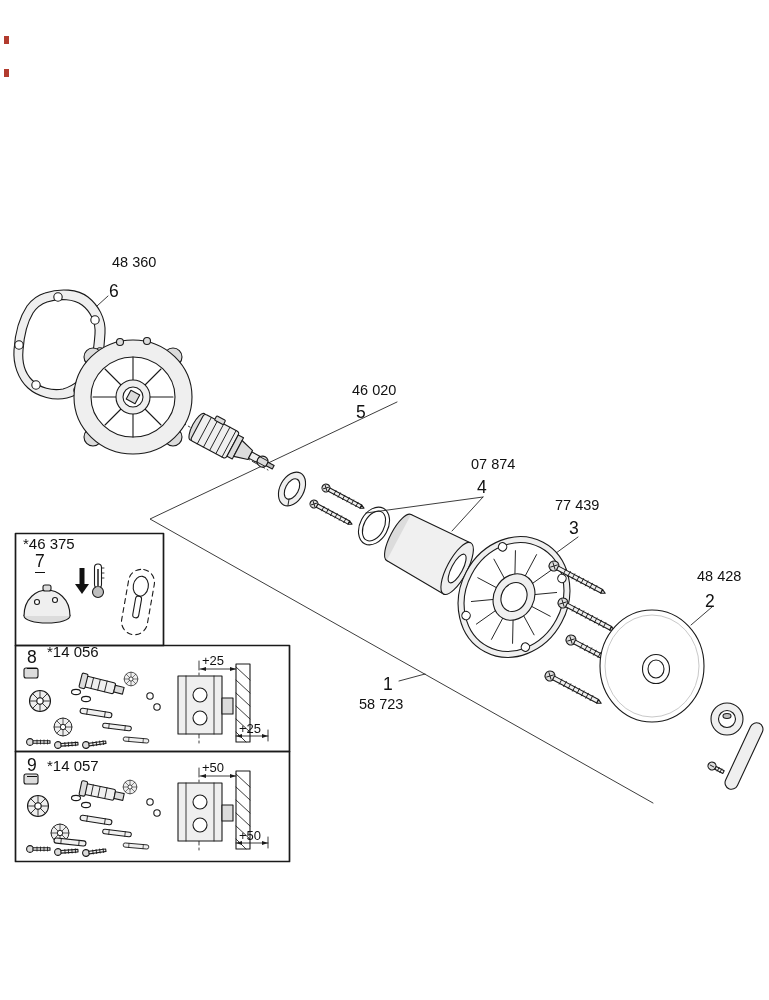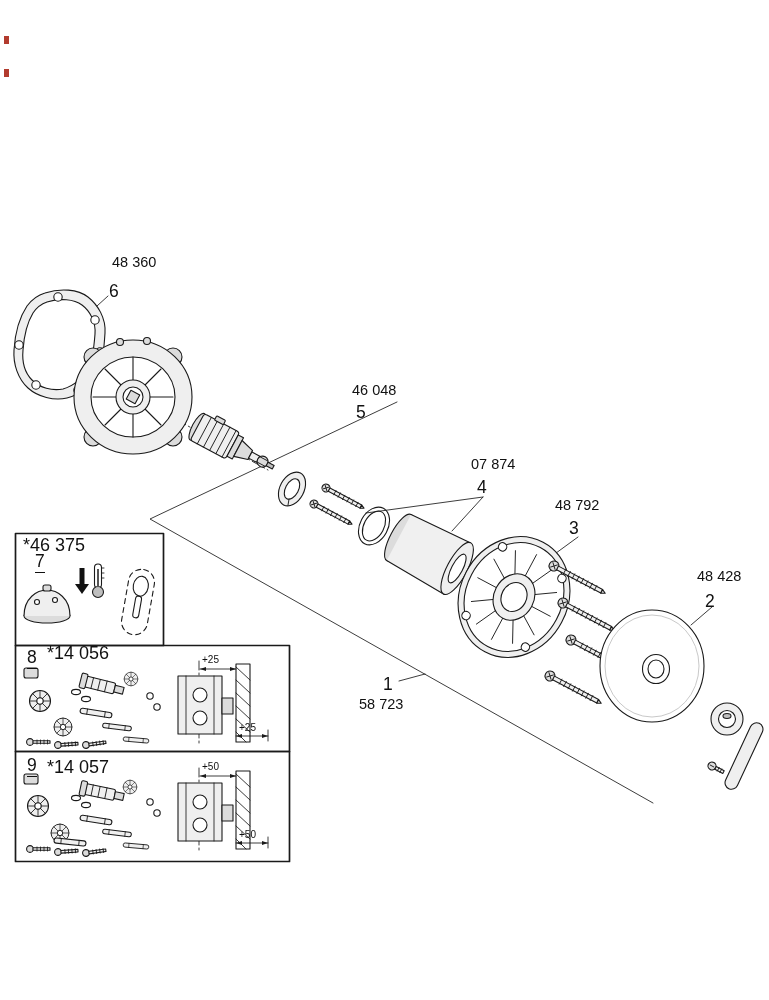--- a/index.html
+++ b/index.html
@@ -7,23 +7,23 @@
   svg{position:absolute;left:0;top:0;}
   .s{stroke:#1a1a1a;stroke-width:1.1;fill:none;stroke-linecap:round;stroke-linejoin:round;}
   .sf{stroke:#1a1a1a;stroke-width:1.1;fill:#ffffff;stroke-linejoin:round;}
   .g1{fill:#efefef;} .g2{fill:#dcdcdc;} .g3{fill:#bfbfbf;}
   .thin{stroke-width:0.85;}
   .thick{stroke-width:1.7;}
   .dash{stroke-dasharray:5 4;}
   .dashdot{stroke-dasharray:9 3 2 3;}
   .lbl{position:absolute;font-family:"Liberation Sans","DejaVu Sans",sans-serif;color:#111;white-space:nowrap;line-height:1.1;}
   .pn{font-size:14.5px;}
-  .pn-sm{font-size:18px;}
+  .pn-sm{font-size:15px;}
   .item{font-size:17.5px;}
-  .dim{font-size:10px;}
+  .dim{font-size:13px;}
   .ul{border-bottom:1.4px solid #111;padding-bottom:1px;}
 </style>
 </head>
 <body>
 
 <div id="canvas">
 
 <svg width="769" height="1000" viewBox="0 0 769 1000">
   <defs>
     <g id="screw-long">
@@ -274,27 +274,27 @@
     <ellipse cx="86" cy="805" rx="4.5" ry="2.6" class="sf"></ellipse>
   </g>
   <g>
     <use href="#xsec" transform="translate(176 771)"></use>
   </g>
 </svg>
 
 <div class="lbl pn" style="left:112px;top:255px;">48 360</div>
 <div class="lbl item" style="left:109px;top:282px;">6</div>
 
-<div class="lbl pn" style="left:352px;top:383px;">46 048</div>
+<div class="lbl pn" style="left:352px;top:383px;">46 020</div>
 <div class="lbl item" style="left:356px;top:403px;">5</div>
 
 <div class="lbl pn" style="left:471px;top:457px;">07 874</div>
 <div class="lbl item" style="left:477px;top:478px;">4</div>
 
-<div class="lbl pn" style="left:555px;top:498px;">48 792</div>
+<div class="lbl pn" style="left:555px;top:498px;">77 439</div>
 <div class="lbl item" style="left:569px;top:519px;">3</div>
 
 <div class="lbl pn" style="left:697px;top:569px;">48 428</div>
 <div class="lbl item" style="left:705px;top:592px;">2</div>
 
 <div class="lbl item" style="left:383px;top:675px;">1</div>
 <div class="lbl pn" style="left:359px;top:697px;">58 723</div>
 
 <div class="lbl pn-sm" style="left:23px;top:536px;">*46 375</div>
 <div class="lbl item ul" style="left:35px;top:552px;">7</div>

